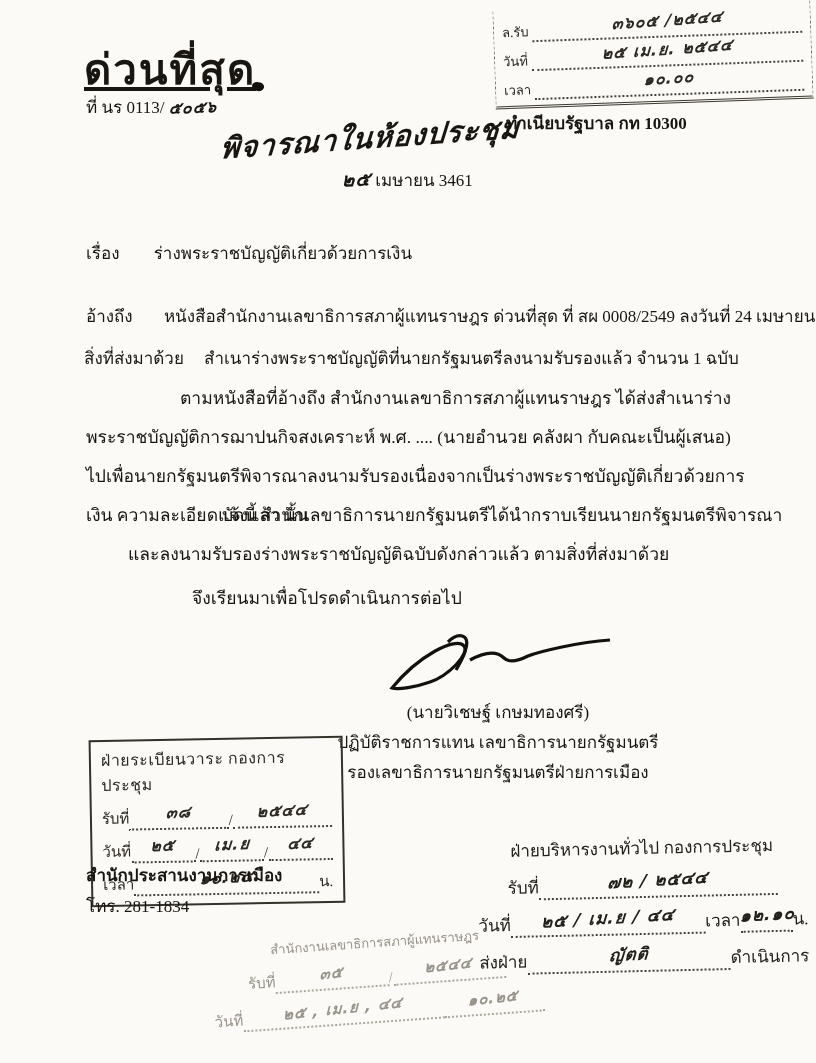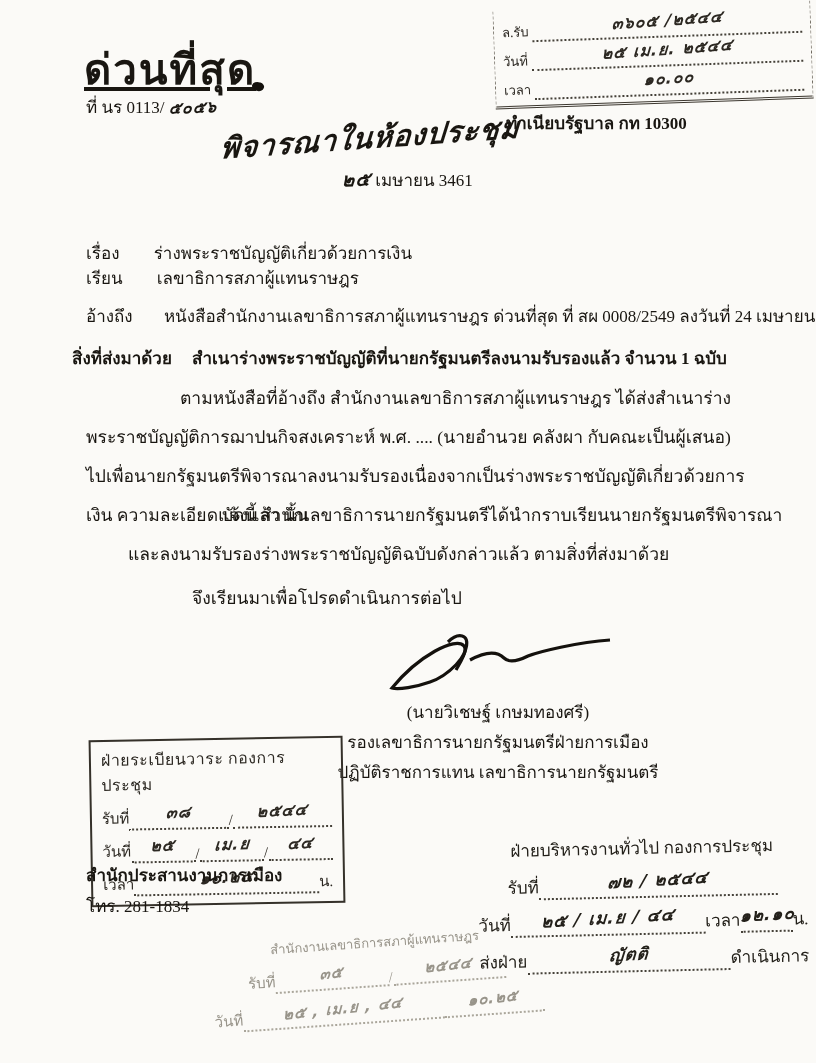--- a/index.html
+++ b/index.html
@@ -79,46 +79,42 @@
 
   <div class="abs" style="left:342px;top:164px;font-size:17px;">
     <span class="hw" style="font-size:19px;">๒๕</span>
     <span class="print">เมษายน   3461</span>
   </div>
 
   <div class="abs field-row" style="left:86px;top:221px;margin-top:18px;">
     <span class="lbl" style="margin-right:30px;">เรื่อง</span>
     <span>ร่างพระราชบัญญัติเกี่ยวด้วยการเงิน</span>
   </div>
-  <div class="abs field-row" style="left:86px;top:264px;">
-    <span class="lbl" style="margin-right:30px;">เรียน</span>
-    <span>เลขาธิการสภาผู้แทนราษฎร</span>
-  </div>
   <div class="abs field-row" style="left:86px;top:302px;">
     <span class="lbl" style="margin-right:27px;">อ้างถึง</span>
     <span>หนังสือสำนักงานเลขาธิการสภาผู้แทนราษฎร  ด่วนที่สุด ที่ สผ 0008/2549   ลงวันที่ 24  เมษายน  2544</span>
   </div>
-  <div class="abs field-row" style="left:72px;top:344px;font-weight:bold;">
+  <div class="abs field-row" style="left:84px;top:344px;">
     <span class="lbl" style="margin-right:16px;">สิ่งที่ส่งมาด้วย</span>
     <span>สำเนาร่างพระราชบัญญัติที่นายกรัฐมนตรีลงนามรับรองแล้ว จำนวน 1 ฉบับ</span>
   </div>
 
   <div class="abs para indent" style="left:86px;top:379px;">ตามหนังสือที่อ้างถึง สำนักงานเลขาธิการสภาผู้แทนราษฎร   ได้ส่งสำเนาร่างพระราชบัญญัติการฌาปนกิจสงเคราะห์ พ.ศ. .... (นายอำนวย  คลังผา  กับคณะเป็นผู้เสนอ) ไปเพื่อนายกรัฐมนตรีพิจารณาลงนามรับรองเนื่องจากเป็นร่างพระราชบัญญัติเกี่ยวด้วยการเงิน  ความละเอียดแจ้งแล้ว  นั้น</div>
   <div class="abs para indent" style="left:104px;top:496px;margin-left:24px;">บัดนี้  สำนักเลขาธิการนายกรัฐมนตรีได้นำกราบเรียนนายกรัฐมนตรีพิจารณาและลงนามรับรองร่างพระราชบัญญัติฉบับดังกล่าวแล้ว  ตามสิ่งที่ส่งมาด้วย</div>
   <div class="abs para" style="left:86px;top:579px;text-indent:106px;">จึงเรียนมาเพื่อโปรดดำเนินการต่อไป</div>
 
   <div class="abs signoff" style="left:318px;top:626px;">
     <svg class="sig-svg" width="240" height="72" viewBox="0 0 240 72">
       <path d="M14 62 C 40 30, 78 10, 86 20 C 92 28, 70 50, 52 56 C 38 61, 20 64, 14 62 Z" fill="none" stroke="#14110d" stroke-width="3.2"></path>
       <path d="M70 16 C 80 6, 92 8, 88 22 C 86 32, 80 40, 78 44" fill="none" stroke="#14110d" stroke-width="3.2"></path>
       <path d="M92 34 C 110 24, 120 26, 126 32 C 132 38, 142 34, 150 30 C 160 26, 200 16, 232 14" fill="none" stroke="#14110d" stroke-width="3.2"></path>
     </svg>
     <div>(นายวิเชษฐ์  เกษมทองศรี)</div>
+    <div>ปฏิบัติราชการแทน เลขาธิการนายกรัฐมนตรี</div>
     <div>รองเลขาธิการนายกรัฐมนตรีฝ่ายการเมือง</div>
-    <div>ปฏิบัติราชการแทน เลขาธิการนายกรัฐมนตรี</div>
   </div>
 
   <div class="abs stamp-box" style="left:90px;top:738px;width:230px;">
     <div class="hdr">ฝ่ายระเบียนวาระ  กองการประชุม</div>
     <div class="row">
       <span>รับที่</span>
       <span class="dots" style="flex:1;"><span class="hw">๓๘</span></span>
       <span>/</span>
       <span class="dots" style="flex:1;"><span class="hw">๒๕๔๔</span></span>
     </div>

